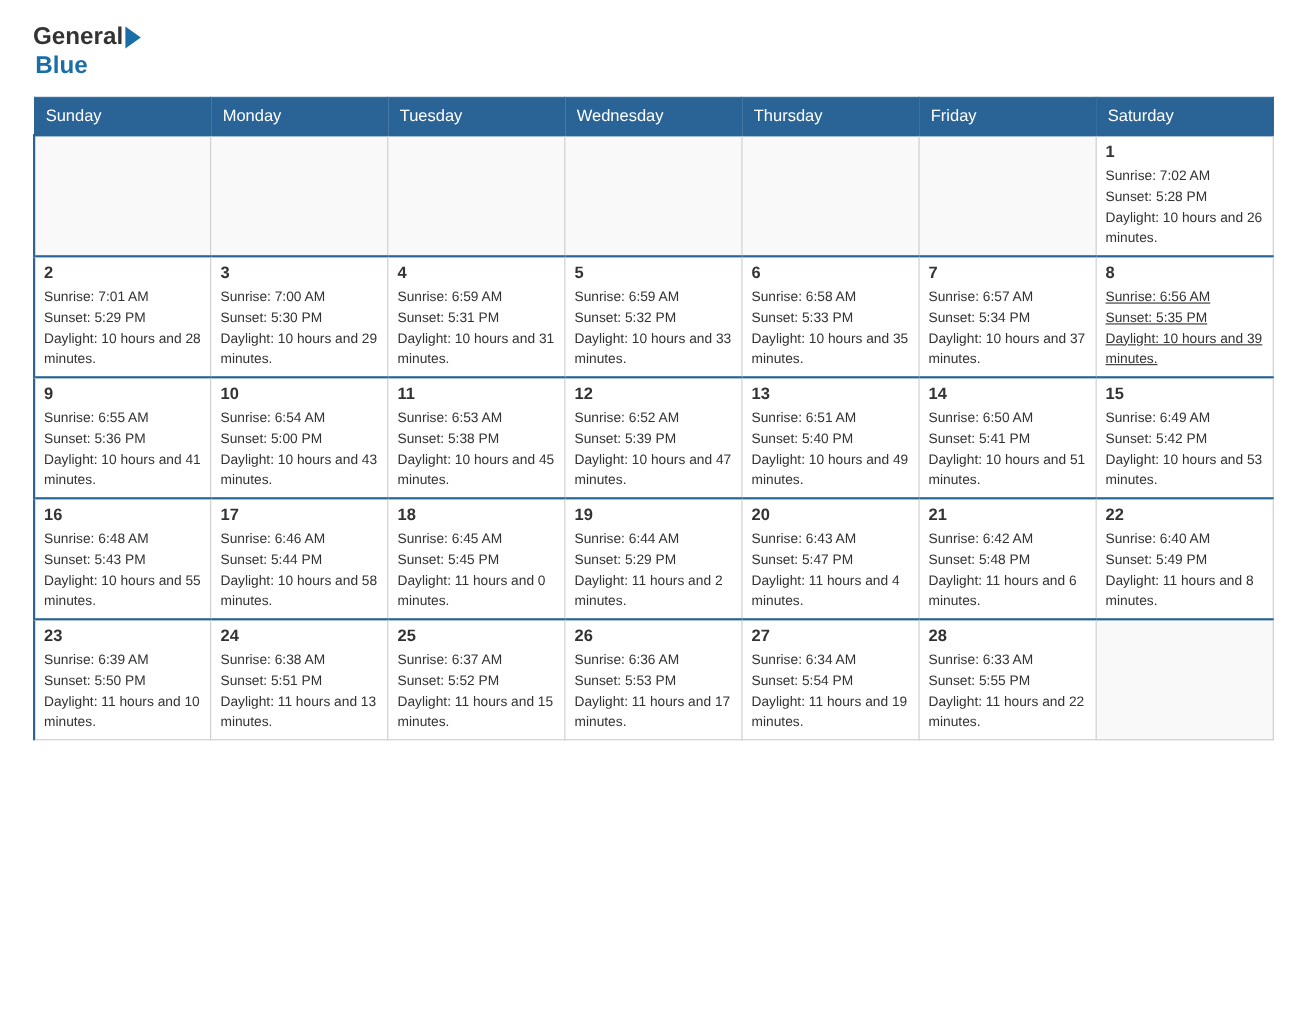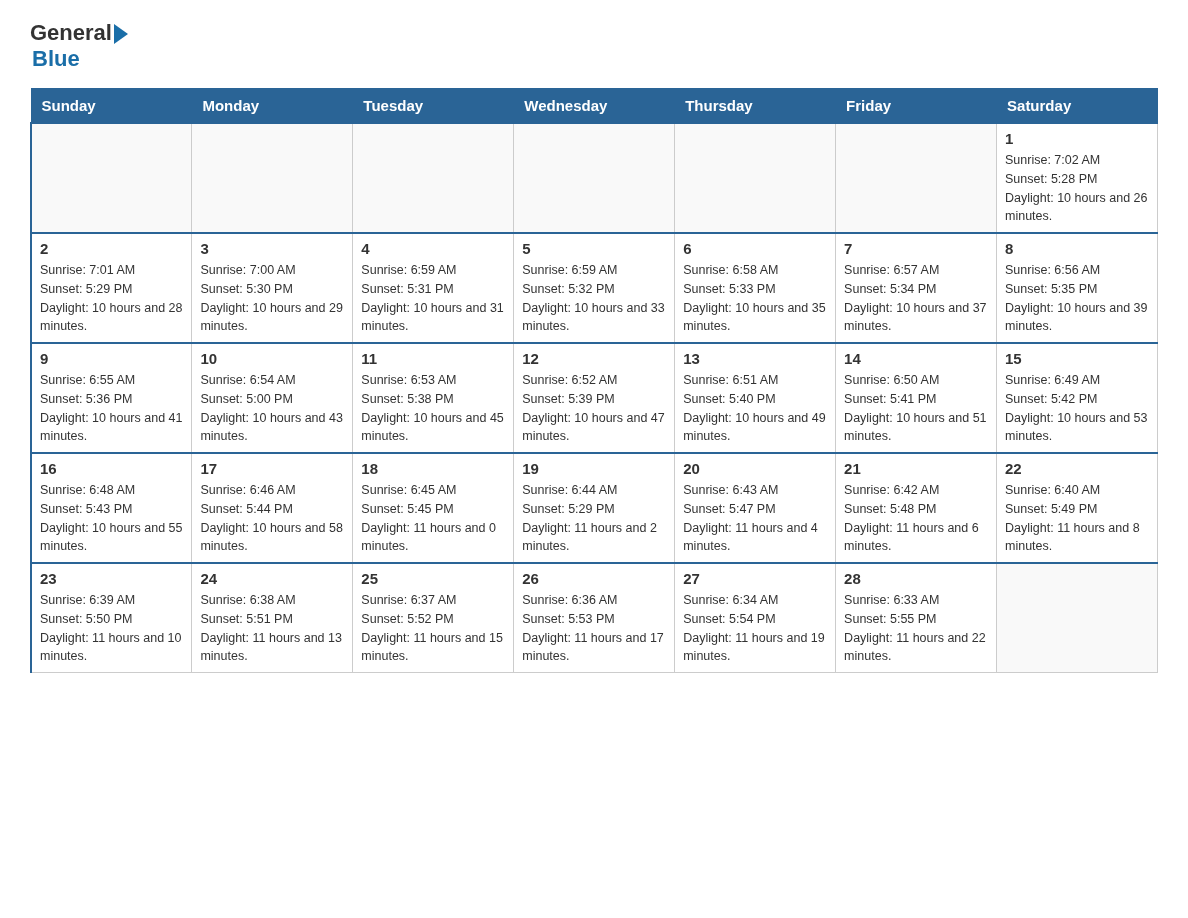--- a/index.html
+++ b/index.html
@@ -60,21 +60,21 @@
       margin-top: 4px;
     }
     .calendar {
       width: 100%;
       border-collapse: collapse;
     }
     .calendar th {
       background-color: #2a6496;
       color: #fff;
       font-size: 15px;
-      font-weight: bold;
+      font-weight: normal;
       padding: 8px 10px;
       text-align: left;
       border: 1px solid #2a6496;
     }
     .calendar td {
       border: 1px solid #ccc;
       vertical-align: top;
       padding: 6px 8px;
       width: calc(100% / 7);
       min-height: 100px;
@@ -180,21 +180,21 @@
 Daylight: 10 hours and 35 minutes.</div>
         </td>
         <td>
           <span class="day-number">7</span>
           <div class="day-info" style="white-space: pre-line;">Sunrise: 6:57 AM
 Sunset: 5:34 PM
 Daylight: 10 hours and 37 minutes.</div>
         </td>
         <td>
           <span class="day-number">8</span>
-          <div class="day-info" style="white-space: pre-line;">Sunrise: 6:56 AM
+          <div class="day-info" style="white-space: pre-line; text-decoration: underline;">Sunrise: 6:56 AM
 Sunset: 5:35 PM
 Daylight: 10 hours and 39 minutes.</div>
         </td>
       </tr>
       <tr class="week-row">
         <td>
           <span class="day-number">9</span>
           <div class="day-info" style="white-space: pre-line;">Sunrise: 6:55 AM
 Sunset: 5:36 PM
 Daylight: 10 hours and 41 minutes.</div>

